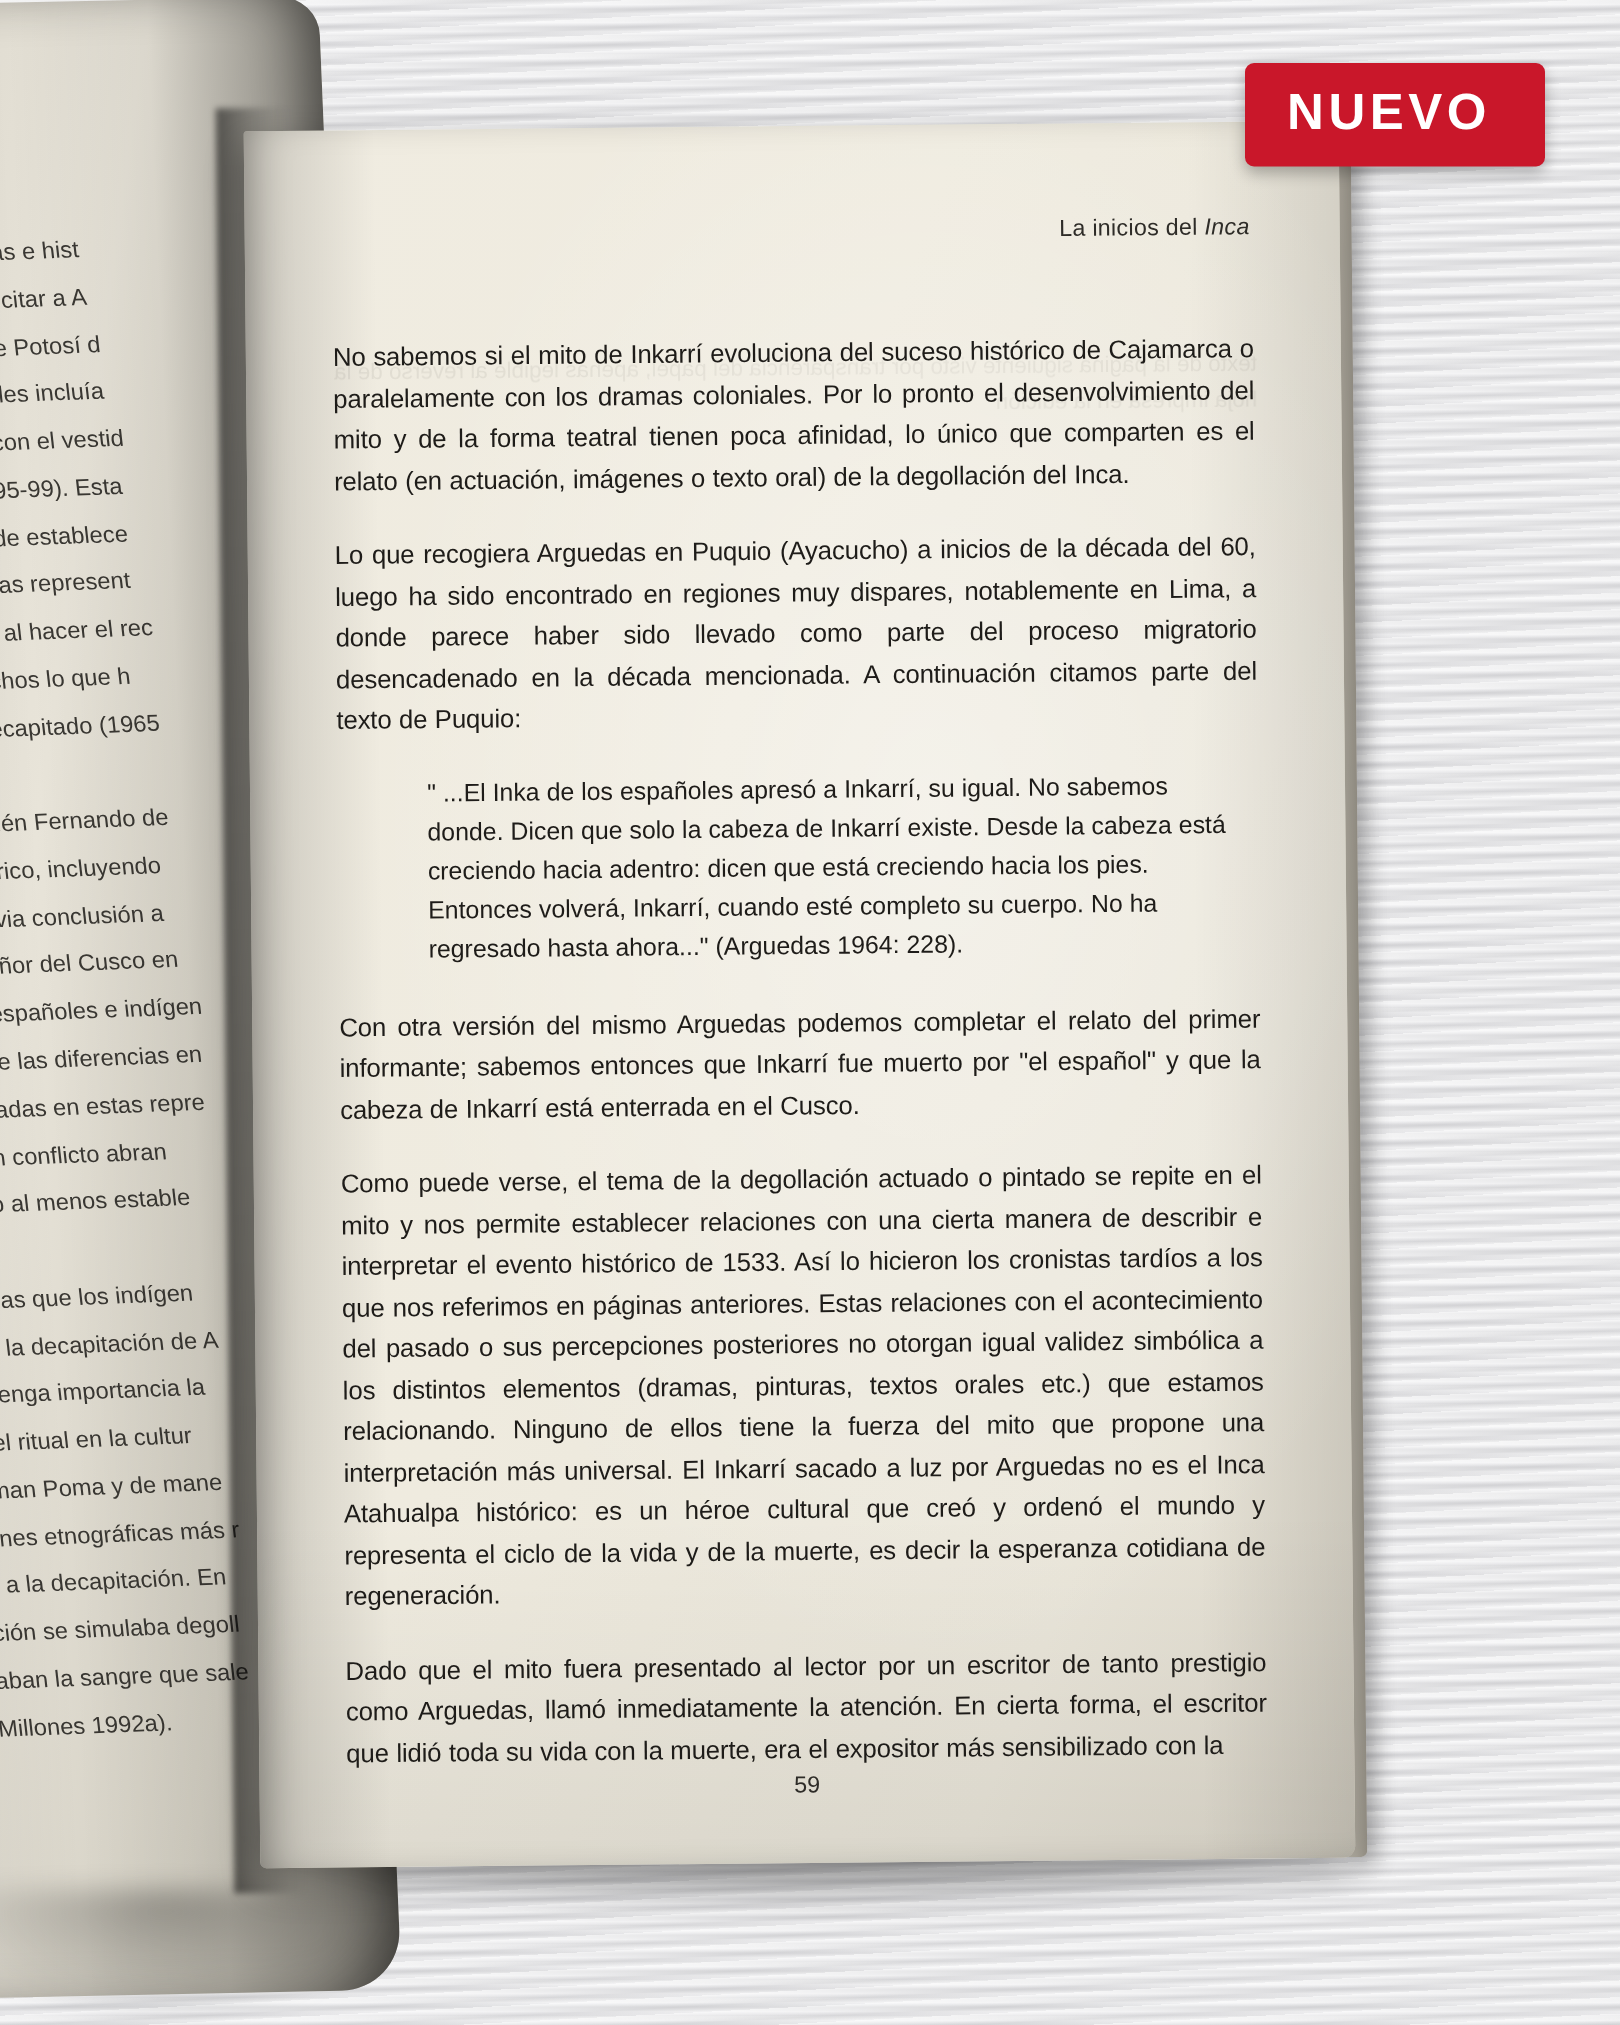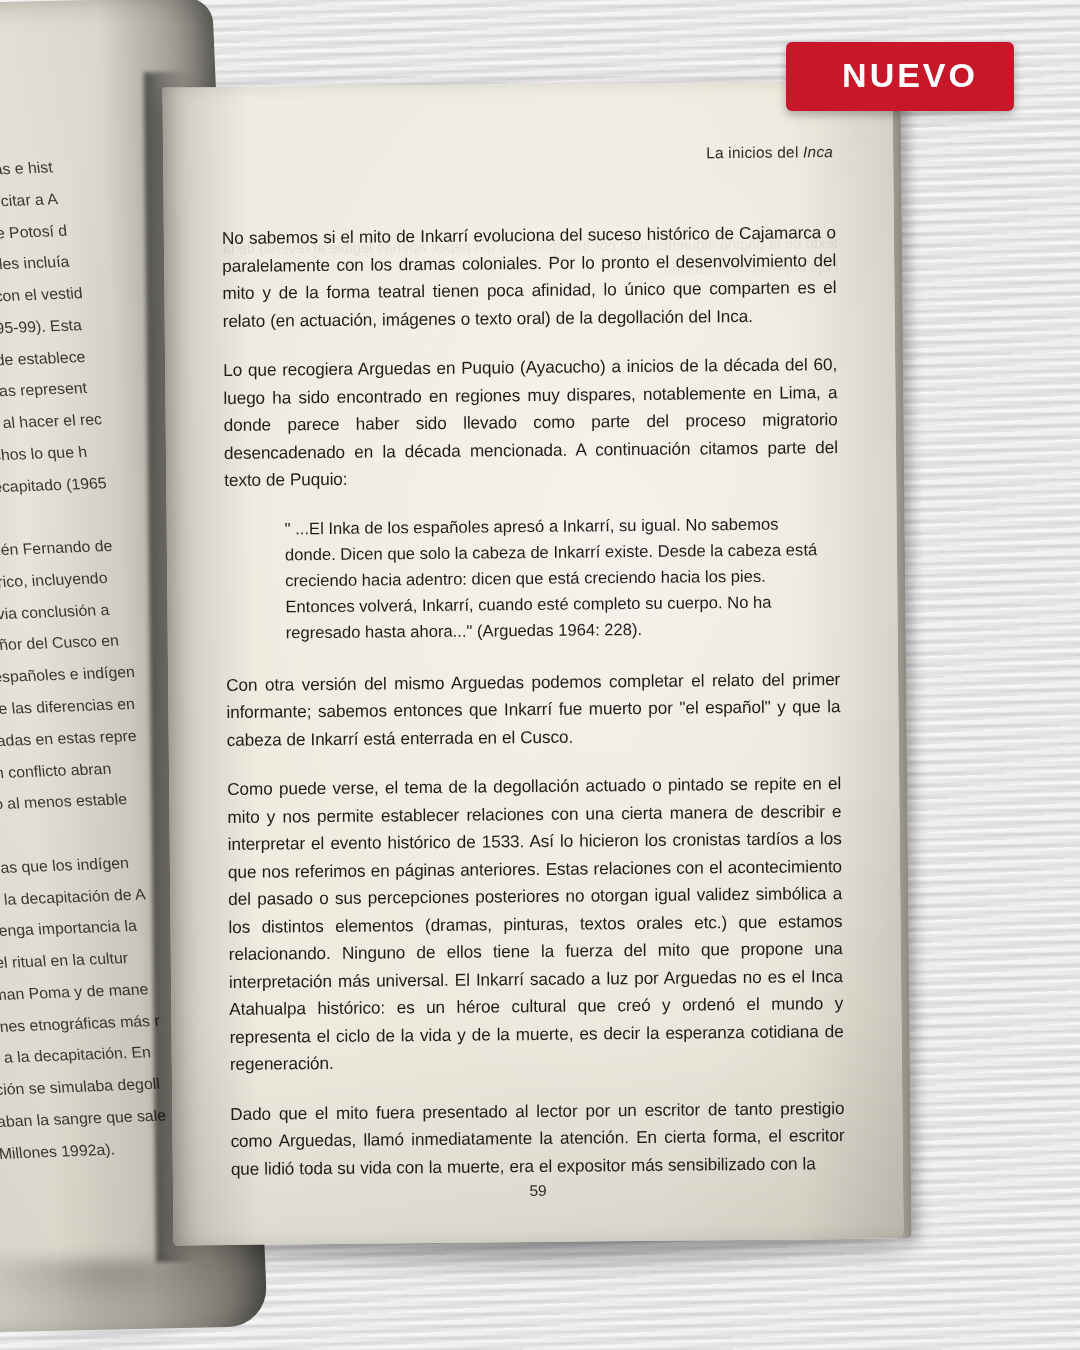--- a/index.html
+++ b/index.html
@@ -43,27 +43,27 @@
         rgba(150,150,155,0.18) 7px,
         rgba(255,255,255,0.0) 11px
       );
     pointer-events: none;
   }
 
   
   .badge {
     position: absolute;
     top: 42px;
-    right: 66px;
+    right: 50px;
     background: #c9172a;
     color: #ffffff;
     font-size: 34px;
     font-weight: bold;
     letter-spacing: 3px;
-    padding: 14px 36px 16px 56px;
+    padding: 14px 36px 16px 28px;
     border-radius: 6px;
     box-shadow: 0 4px 10px rgba(0,0,0,0.28);
     font-family: "Liberation Sans", sans-serif;
     z-index: 40;
   }
 
   
   .book {
     position: absolute;
     left: 0;

